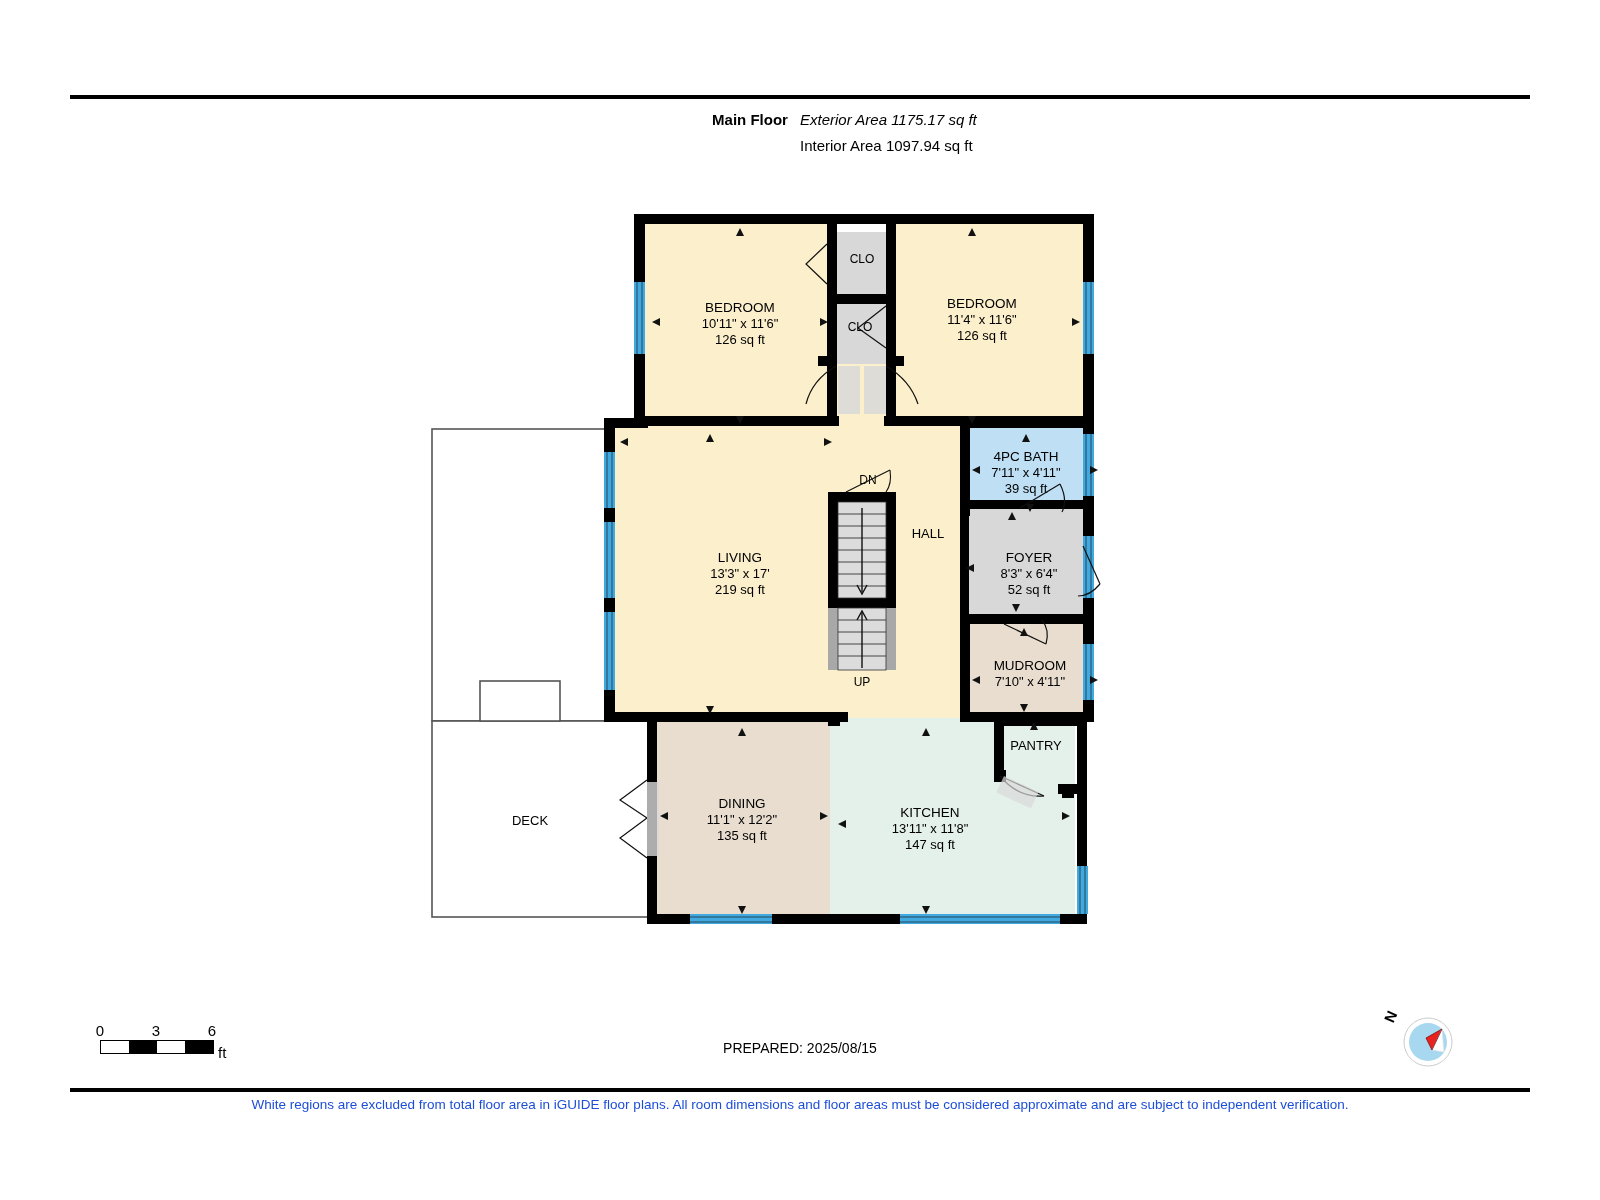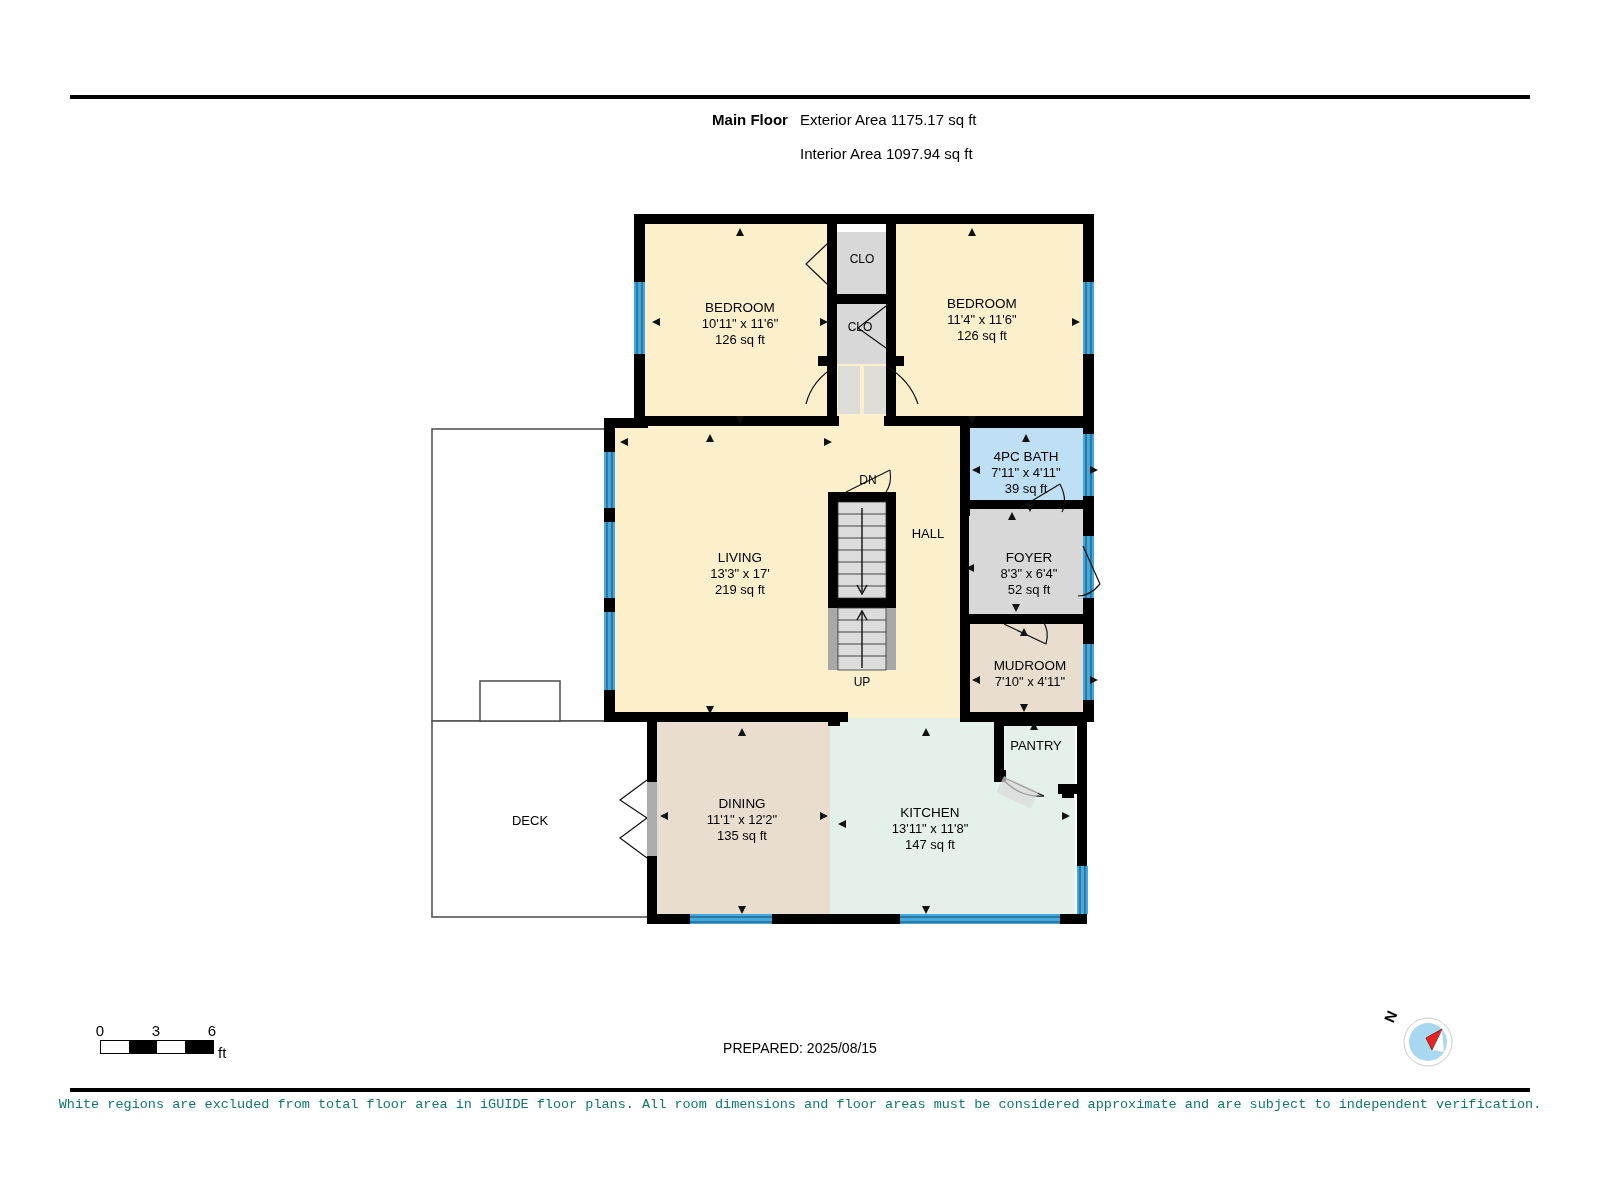--- a/index.html
+++ b/index.html
@@ -40,22 +40,22 @@
     line-height: 26px;
     white-space: nowrap;
   }
   .area-row { display: block; }
   .floor-name {
     font-weight: bold;
     display: inline-block;
     width: 100px;
     text-align: center;
   }
-  .area-label { display: inline-block; }
-  .area-indent { padding-left: 100px; display: block; margin-top: 8px; }
+  .area-label { display: inline-block; font-style: italic; }
+  .area-indent { padding-left: 100px; display: block; }
 
   
   #plan {
     position: absolute;
     left: 0; top: 0;
     width: 1600px; height: 1000px;
   }
 
   
   .scalebar {
@@ -105,22 +105,21 @@
     position: absolute;
     left: 70px; right: 70px; top: 1088px;
     height: 4px;
     background: #000;
   }
   .disclaimer {
     position: absolute;
     left: 0; right: 0; top: 1097px;
     text-align: center;
     font-size: 13.5px;
-    color: #0f766e;
-    font-family: Liberation Mono, monospace;
+    color: #1d4ed8;
   }
 
   
   .rm-name { font-family: "Liberation Sans", sans-serif; font-size: 13.5px; text-anchor: middle; fill: #000; }
   .rm-dim  { font-family: "Liberation Sans", sans-serif; font-size: 13px; text-anchor: middle; fill: #000; }
   .rm-sm   { font-family: "Liberation Sans", sans-serif; font-size: 12px; text-anchor: middle; fill: #000; }
   .rm-lbl  { font-family: "Liberation Sans", sans-serif; font-size: 13px; text-anchor: middle; fill: #000; }
 </style>
 </head>
 <body>

